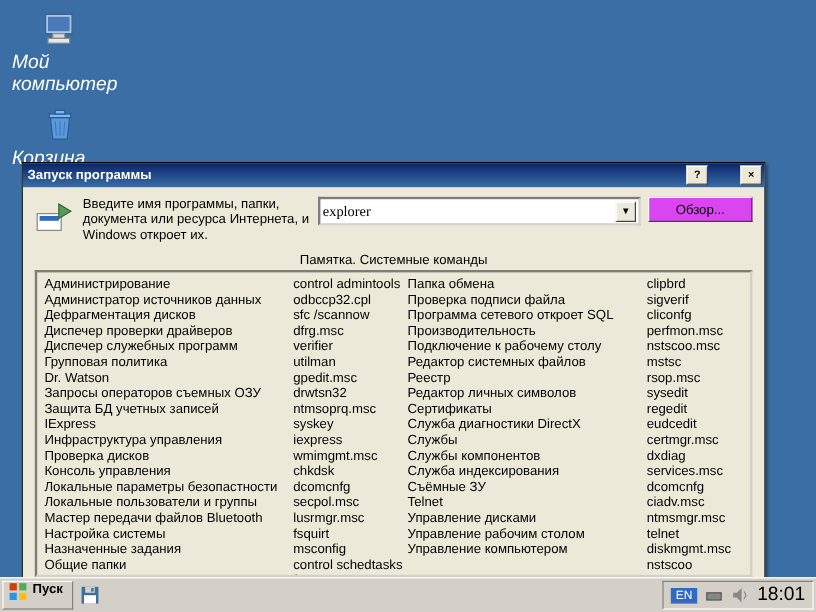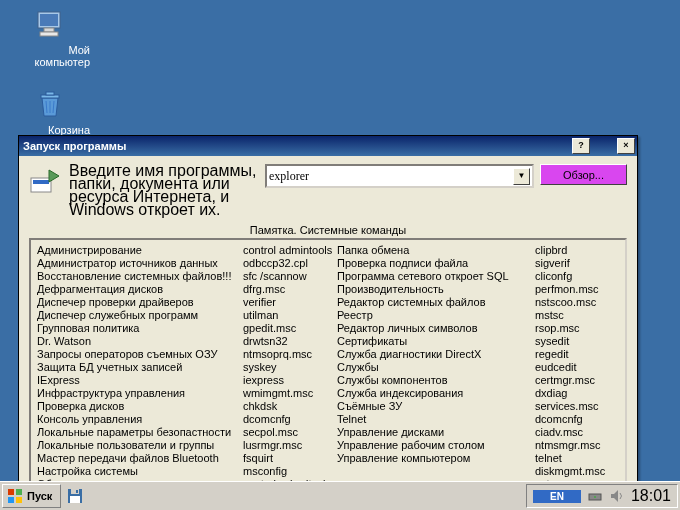--- a/index.html
+++ b/index.html
@@ -1,53 +1,53 @@
 <!DOCTYPE html>
 <html><head>
 <meta charset="utf-8">
 <style>
 html,body{margin:0;padding:0;width:680px;height:510px;overflow:hidden;font-family:Tahoma,Arial,sans-serif;font-size:11px;background:#3a6ea5;}
 .desktop{position:relative;width:100%;height:100%;}
-.desktop-icon{position:absolute;width:80px;text-align:right;color:#fff;font-size:11px;}
+.desktop-icon{position:absolute;width:80px;text-align:left;color:#fff;font-size:16px;font-style:italic;}
 .desktop-icon .ic{width:32px;height:32px;margin:0 auto 4px;}
 .mycomp{left:10px;top:8px;}
 .recycle{left:10px;top:88px;}
 .monitor-svg{display:block;margin:0 auto;}
 .bin-svg{display:block;margin:0 auto;}
 
 .window{position:absolute;left:18px;top:135px;width:618px;background:#ece9d8;border:1px solid #000;box-shadow:2px 2px 2px rgba(0,0,0,0.3);}
 .titlebar{height:20px;background:linear-gradient(#0a246a,#3a6ea5);color:#fff;display:flex;align-items:center;padding:0 2px 0 4px;font-weight:bold;font-size:11px;gap:25px;}
 .titlebar .title{flex:1;}
 .titlebar .btn{width:16px;height:14px;background:#ece9d8;border:1px solid #fff;border-right-color:#404040;border-bottom-color:#404040;margin-left:2px;color:#000;font-size:9px;line-height:12px;text-align:center;font-family:Arial;cursor:pointer;}
 .run-top{display:flex;align-items:flex-start;padding:8px 10px 6px;}
 .run-icon{width:32px;height:32px;flex-shrink:0;margin-right:8px;}
-.run-text{flex:0 0 190px;font-size:16px;line-height:13px;color:#000;padding-right:6px;}
+.run-text{flex:0 0 190px;font-size:11px;line-height:13px;color:#000;padding-right:6px;}
 .run-input-wrap{flex:1;display:flex;gap:6px;}
 .combo{flex:1;height:20px;border:2px inset #d4d0c8;background:#fff;display:flex;align-items:center;padding:0 2px;font-family:Tahoma;}
 .combo span{flex:1;font-size:12px;}
 .combo .drop{width:15px;height:15px;background:#ece9d8;border:1px solid #fff;border-right-color:#404040;border-bottom-color:#404040;text-align:center;font-size:8px;line-height:13px;}
 .btn3d{height:21px;padding:0 22px;background:#d946ef;border:1px solid #fff;border-right-color:#404040;border-bottom-color:#404040;font-size:11px;cursor:pointer;min-width:60px;}
 .btn3d.default{border:2px solid #000;box-shadow:inset 1px 1px #fff,inset -1px -1px #808080;}
 .memo-label{text-align:center;font-size:11px;margin:2px 0 2px;}
 .panel{margin:0 10px 6px;border:2px inset #d4d0c8;background:#ece9d8;padding:4px 6px;height:244px;overflow:hidden;}
-.cols{display:flex;gap:0;font-size:11px;line-height:13px;}
+.cols{display:flex;gap:0;font-size:11px;line-height:13px;justify-content:space-between;}
 .col{white-space:nowrap;}
 .col.c1{width:206px;}
 .col.c2{width:94px;}
 .col.c3{width:198px;}
 .col.c4{width:80px;}
 .dlg-buttons{display:flex;justify-content:flex-end;gap:8px;padding:4px 12px 10px;position:relative;}
 .cursor{position:absolute;left:432px;bottom:12px;pointer-events:none;}
 
 .taskbar{position:absolute;left:0;bottom:0;width:100%;height:28px;background:#d4d0c8;border-top:1px solid #fff;display:flex;align-items:center;font-size:11px;}
-.start{height:22px;margin:16px 2px;padding:0 8px 0 4px;background:#d4d0c8;border:1px solid #fff;border-right-color:#808080;border-bottom-color:#808080;display:flex;align-items:center;gap:4px;font-weight:bold;cursor:pointer;}
+.start{height:22px;margin:16px 2px;padding:0 8px 0 4px;background:#d4d0c8;border:1px solid #fff;border-right-color:#808080;border-bottom-color:#808080;display:flex;gap:4px;font-weight:bold;cursor:pointer;}
 .winflag{width:16px;height:16px;}
 .ql{width:22px;height:22px;display:flex;align-items:center;justify-content:center;border:1px solid transparent;cursor:pointer;}
 .tray{margin-left:auto;height:22px;border:1px solid #808080;border-right-color:#fff;border-bottom-color:#fff;display:flex;align-items:center;padding:0 6px;gap:6px;margin-right:2px;}
-.lang{background:#316ac5;color:#fff;font-size:10px;padding:1px 17px;font-weight:bold;}
+.lang{background:#316ac5;color:#fff;font-size:10px;padding:1px 4px;font-weight:normal;}
 .clock{font-size:16px;}
 .tray-icon{width:16px;height:16px;}
 </style>
 </head>
 <body>
 
 <div class="desktop">
 
   <div class="desktop-icon mycomp">
     <div class="ic">
@@ -101,36 +101,36 @@
       </div>
     </div>
 
     <div class="memo-label">Памятка. Системные команды</div>
 
     <div class="panel">
       <div class="cols">
         <div class="col c1" id="col1">
             <div>Администрирование</div>
             <div>Администратор источников данных</div>
-            <div>Восстановление системных файлов!!!</div>
             <div>Дефрагментация дисков</div>
             <div>Диспечер проверки драйверов</div>
             <div>Диспечер служебных программ</div>
             <div>Групповая политика</div>
             <div>Dr. Watson</div>
             <div>Запросы операторов съемных ОЗУ</div>
             <div>Защита БД учетных записей</div>
             <div>IExpress</div>
             <div>Инфраструктура управления</div>
             <div>Проверка дисков</div>
             <div>Консоль управления</div>
             <div>Локальные параметры безопастности</div>
             <div>Локальные пользователи и группы</div>
             <div>Мастер передачи файлов Bluetooth</div>
             <div>Настройка системы</div>
+            <div>Назначенные задания</div>
             <div>Общие папки</div>
           </div>
         <div class="col c2" id="col2">
             <div>control admintools</div>
             <div>odbccp32.cpl</div>
             <div>sfc /scannow</div>
             <div>dfrg.msc</div>
             <div>verifier</div>
             <div>utilman</div>
             <div>gpedit.msc</div>
@@ -146,20 +146,21 @@
             <div>fsquirt</div>
             <div>msconfig</div>
             <div>control schedtasks</div>
             <div>fsmgmt.msc</div>
           </div>
         <div class="col c3" id="col3">
             <div>Папка обмена</div>
             <div>Проверка подписи файла</div>
             <div>Программа сетевого откроет SQL</div>
             <div>Производительность</div>
+            <div>Подключение к рабочему столу</div>
             <div>Редактор системных файлов</div>
             <div>Реестр</div>
             <div>Редактор личных символов</div>
             <div>Сертификаты</div>
             <div>Служба диагностики DirectX</div>
             <div>Службы</div>
             <div>Службы компонентов</div>
             <div>Служба индексирования</div>
             <div>Съёмные ЗУ</div>
             <div>Telnet</div>

